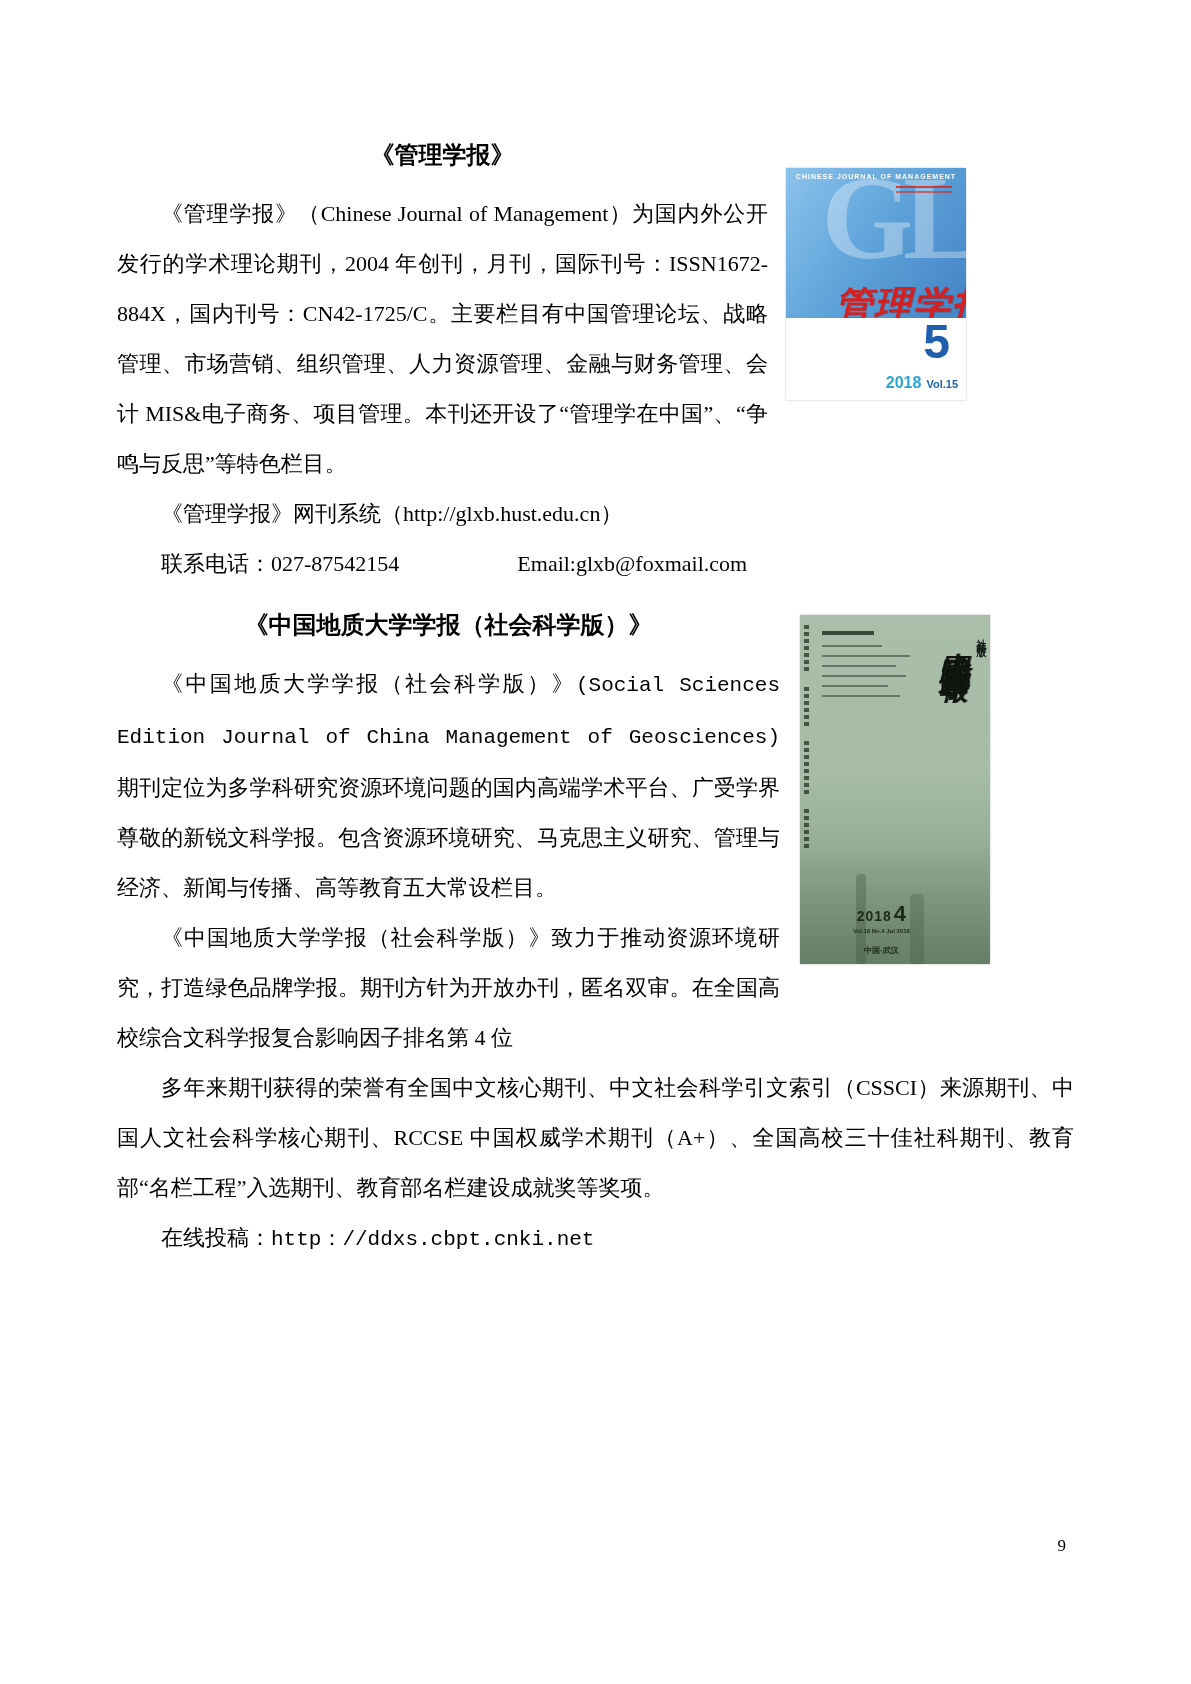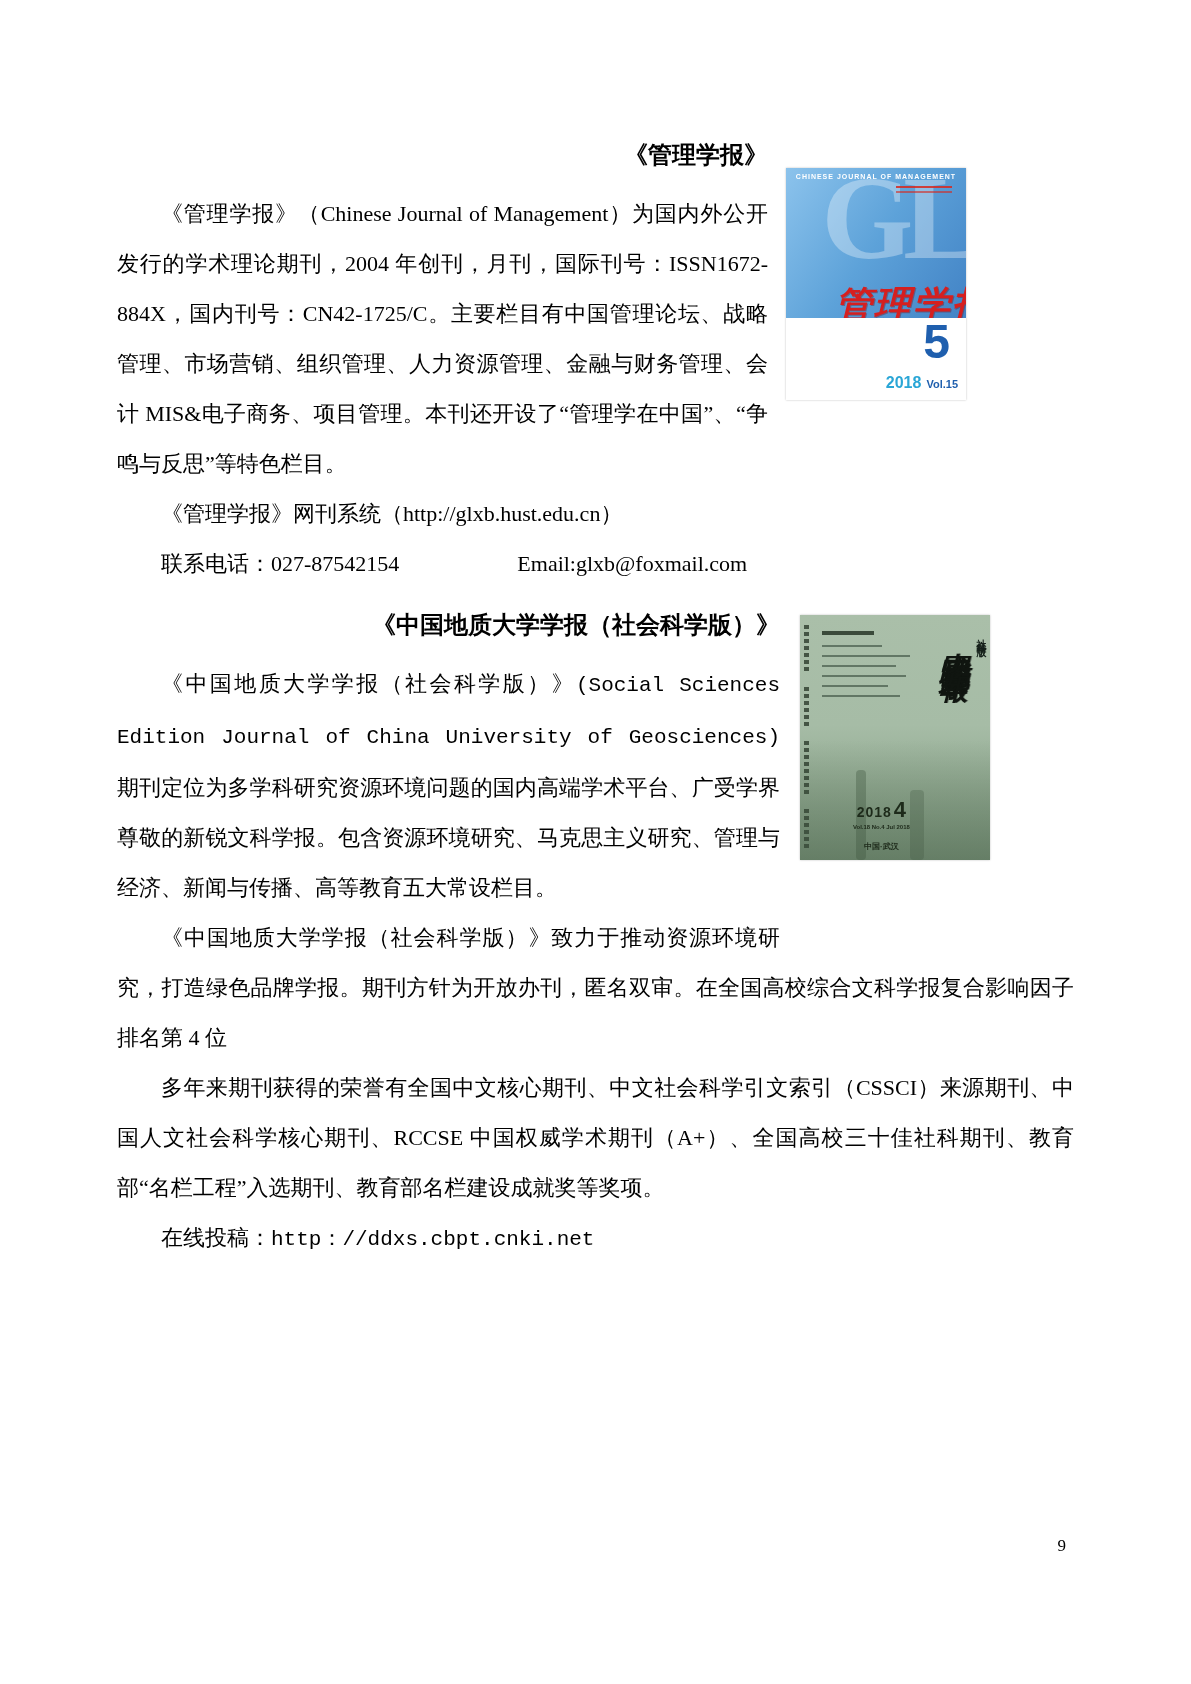--- a/index.html
+++ b/index.html
@@ -4,21 +4,21 @@
 <style>
   * { box-sizing: border-box; }
   html,body { margin:0; padding:0; background:#ffffff; }
   .page {
     position:relative; width:1191px; height:1684px; background:#ffffff;
     font-family:"Liberation Serif","DejaVu Serif",serif; color:#000; overflow:hidden;
   }
   .content { position:absolute; left:117px; top:133px; width:957px; }
   section::after { content:""; display:block; clear:both; }
 
-  .jtitle { font-size:24px; font-weight:bold; text-align:right; margin:0 0 12px 0; line-height:44px; }
+  .jtitle { font-size:24px; font-weight:bold; text-align:center; margin:0 0 12px 0; line-height:44px; }
   .para { font-size:22px; line-height:50px; text-align:justify; text-indent:2em; margin:0; }
   .line { text-align:left; }
   .contactline .email { margin-left:118px; }
   .mono { font-family:"Liberation Mono","DejaVu Sans Mono",monospace; font-size:21px; }
   .j2 { margin-top:14px; }
   .pagenum { position:absolute; right:125px; bottom:128px; font-size:17px; }
 
   
   .cover1 { float:right; width:180px; height:232px; margin:35px 108px 20px 18px; position:relative;
             box-shadow:0 0 2px rgba(0,0,0,.25); }
@@ -40,21 +40,21 @@
                font-size:8px; letter-spacing:4px; }
   .c1-bottom { position:absolute; bottom:0; left:0; right:0; height:82px; background:#fff; }
   .c1-issue { position:absolute; top:-4px; right:16px; font-size:48px; font-weight:bold;
               color:#1f5fae; font-family:"Liberation Sans","DejaVu Sans",sans-serif; }
   .c1-yearrow { position:absolute; bottom:8px; right:8px; white-space:nowrap;
                 font-family:"Liberation Sans","DejaVu Sans",sans-serif; }
   .c1-year { font-size:16px; font-weight:bold; color:#2aa6d6; margin-right:5px; }
   .c1-vol  { font-size:11px; font-weight:bold; color:#1f5fae; }
 
   
-  .cover2 { float:right; width:190px; height:245px; margin:12px 84px 55px 20px; position:relative;
+  .cover2 { float:right; width:190px; height:349px; margin:12px 84px 55px 20px; position:relative;
             overflow:hidden; box-shadow:0 0 2px rgba(0,0,0,.25);
             background:linear-gradient(to bottom,#aabfa9 0%,#a6bca6 45%,#93ab93 70%,#7f9a80 100%); }
   .c2-spine { position:absolute; left:4px; top:10px; bottom:10px; width:6px; }
   .c2-spine-seg { display:block; width:5px; margin-bottom:14px;
                   background:repeating-linear-gradient(to bottom,rgba(35,50,35,.75) 0 4px,transparent 4px 7px); }
   .s1{height:48px;} .s2{height:40px;} .s3{height:54px;} .s4{height:40px;}
   .c2-toplines { position:absolute; left:22px; top:16px; width:96px; }
   .c2-issnbar { width:52px; height:4px; background:rgba(30,45,30,.8); margin-bottom:10px; }
   .c2-artline { height:2px; background:rgba(40,60,45,.55); margin-bottom:8px; }
   .a1{width:60px;} .a2{width:88px;} .a3{width:74px;} .a4{width:84px;} .a5{width:66px;} .a6{width:78px;}
@@ -136,21 +136,21 @@
           <div>
             <span class="c2-year">2018</span><span class="c2-issue">4</span>
           </div>
           <div class="c2-volline">Vol.18 No.4 Jul 2018</div>
           <div class="c2-place">中国·武汉</div>
         </div>
       </div>
 
       <h2 class="jtitle">《中国地质大学学报（社会科学版）》</h2>
       <p class="para">
-        <span>《中国地质大学学报（社会科学版）》</span><span class="mono">(Social Sciences Edition Journal of China University of Geosciences)</span><span>期刊定位为多学科研究资源环境问题的国内高端学术平台、广受学界尊敬的新锐文科学报。包含资源环境研究、马克思主义研究、管理与经济、新闻与传播、高等教育五大常设栏目。</span>
+        <span>《中国地质大学学报（社会科学版）》</span><span class="mono">(Social Sciences Edition Journal of China Management of Geosciences)</span><span>期刊定位为多学科研究资源环境问题的国内高端学术平台、广受学界尊敬的新锐文科学报。包含资源环境研究、马克思主义研究、管理与经济、新闻与传播、高等教育五大常设栏目。</span>
       </p>
       <p class="para">《中国地质大学学报（社会科学版）》致力于推动资源环境研究，打造绿色品牌学报。期刊方针为开放办刊，匿名双审。在全国高校综合文科学报复合影响因子排名第 4 位</p>
       <p class="para">多年来期刊获得的荣誉有全国中文核心期刊、中文社会科学引文索引（CSSCI）来源期刊、中国人文社会科学核心期刊、RCCSE 中国权威学术期刊（A+）、全国高校三十佳社科期刊、教育部“名栏工程”入选期刊、教育部名栏建设成就奖等奖项。</p>
       <p class="para line">
         <span>在线投稿：</span><span class="mono">http：//ddxs.cbpt.cnki.net</span>
       </p>
     </section>
 
   </div>
 

